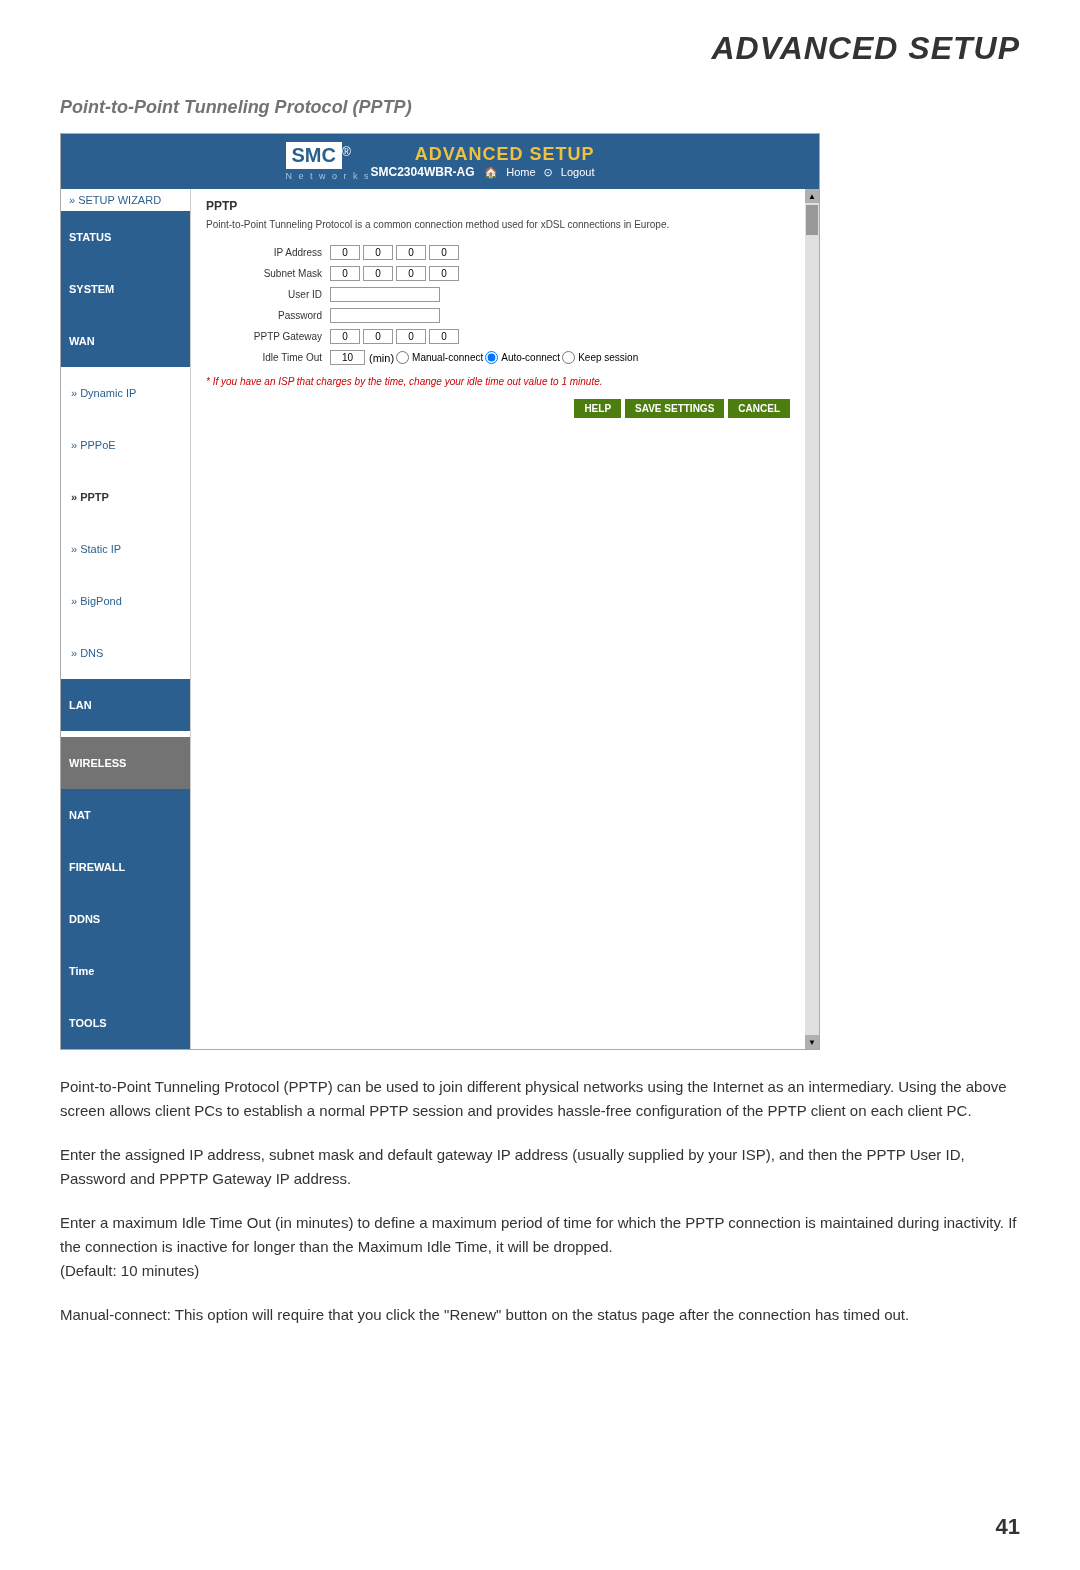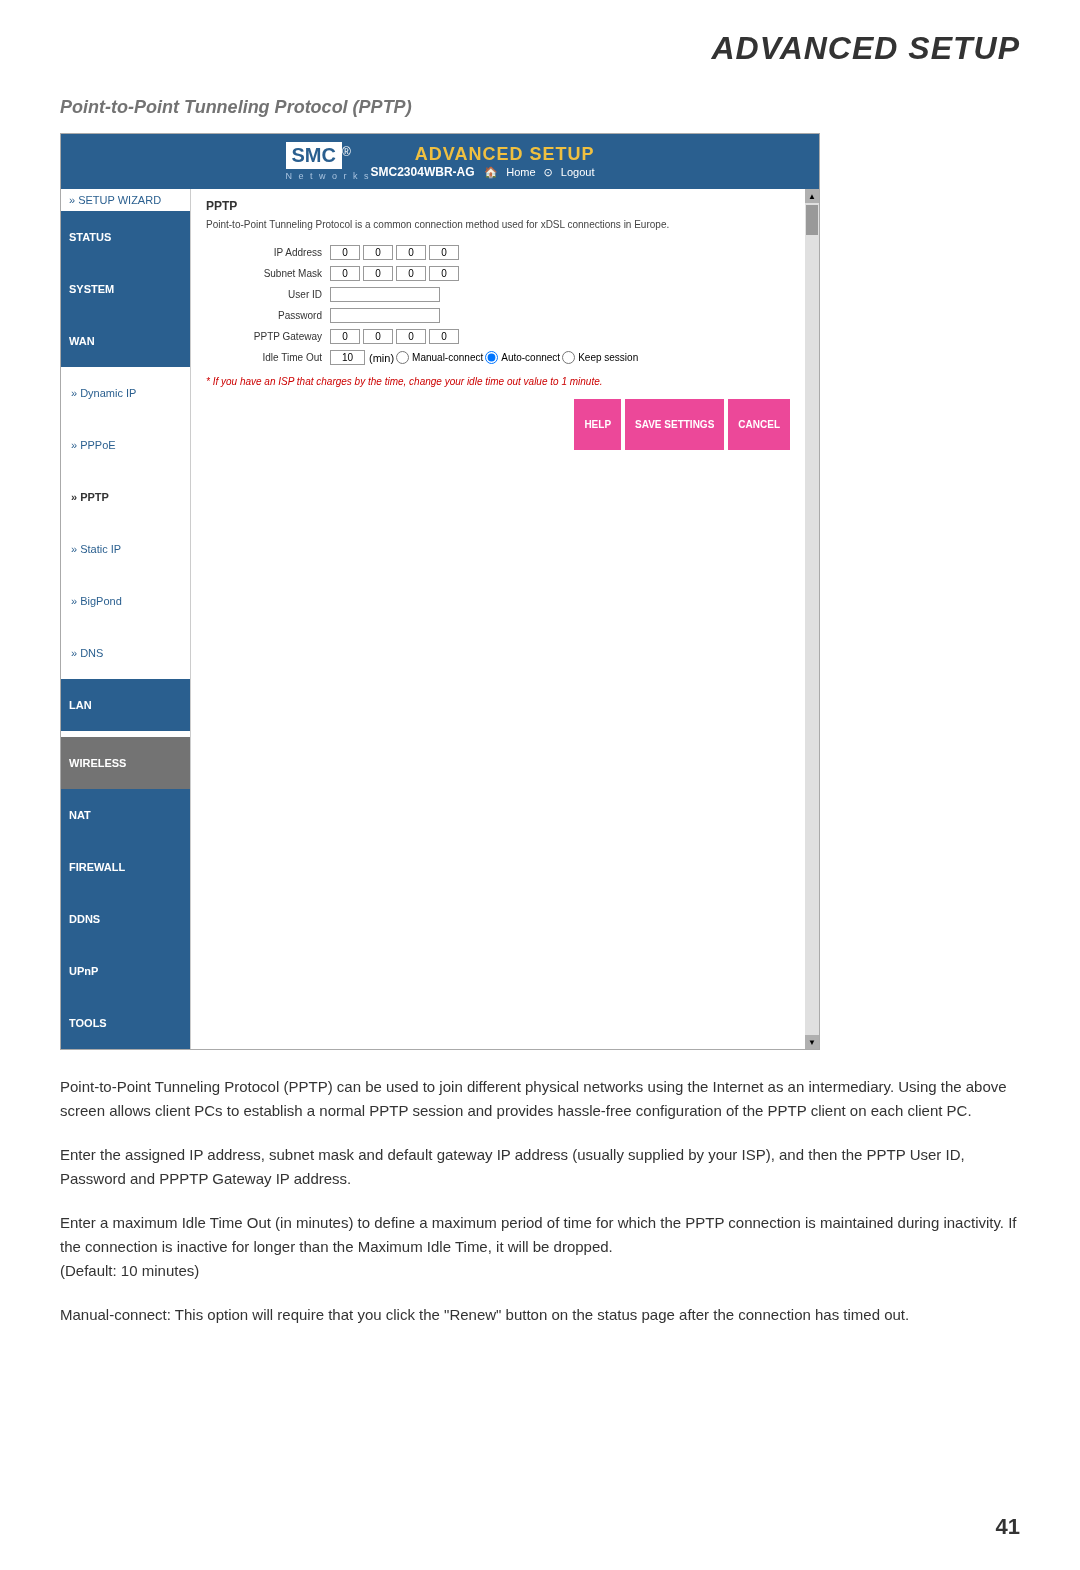--- a/index.html
+++ b/index.html
@@ -213,24 +213,24 @@
     }
 
     .button-bar {
       display: flex;
       justify-content: flex-end;
       gap: 4px;
       margin-top: 8px;
       padding: 4px 0;
     }
     .btn {
-      background: #ec4899;
+      background: #4d7c0f;
       color: #fff;
       border: none;
-      padding: 20px 10px;
+      padding: 4px 10px;
       font-size: 10px;
       cursor: pointer;
       font-weight: bold;
     }
 
     
     .scrollbar-right {
       width: 14px;
       background: #e0e0e0;
       display: flex;
@@ -320,21 +320,21 @@
       <div class="sidebar-item sub-item">» PPPoE</div>
       <div class="sidebar-item sub-item" style="font-weight:bold; color:#333;">» PPTP</div>
       <div class="sidebar-item sub-item">» Static IP</div>
       <div class="sidebar-item sub-item">» BigPond</div>
       <div class="sidebar-item sub-item">» DNS</div>
       <div class="sidebar-item section-header">LAN</div>
       <div class="sidebar-item section-header" style="background:#737373;margin-top:6px;">WIRELESS</div>
       <div class="sidebar-item section-header">NAT</div>
       <div class="sidebar-item section-header">FIREWALL</div>
       <div class="sidebar-item section-header">DDNS</div>
-      <div class="sidebar-item section-header">UPnP</div>
+      <div class="sidebar-item section-header">Time</div>
       <div class="sidebar-item section-header">TOOLS</div>
     </div>
 
     <div class="main-content">
       <div class="pptp-title">PPTP</div>
       <div class="pptp-description">Point-to-Point Tunneling Protocol is a common connection method used for xDSL connections in Europe.</div>
 
       <table class="form-table">
         <tbody>
             <tr>

